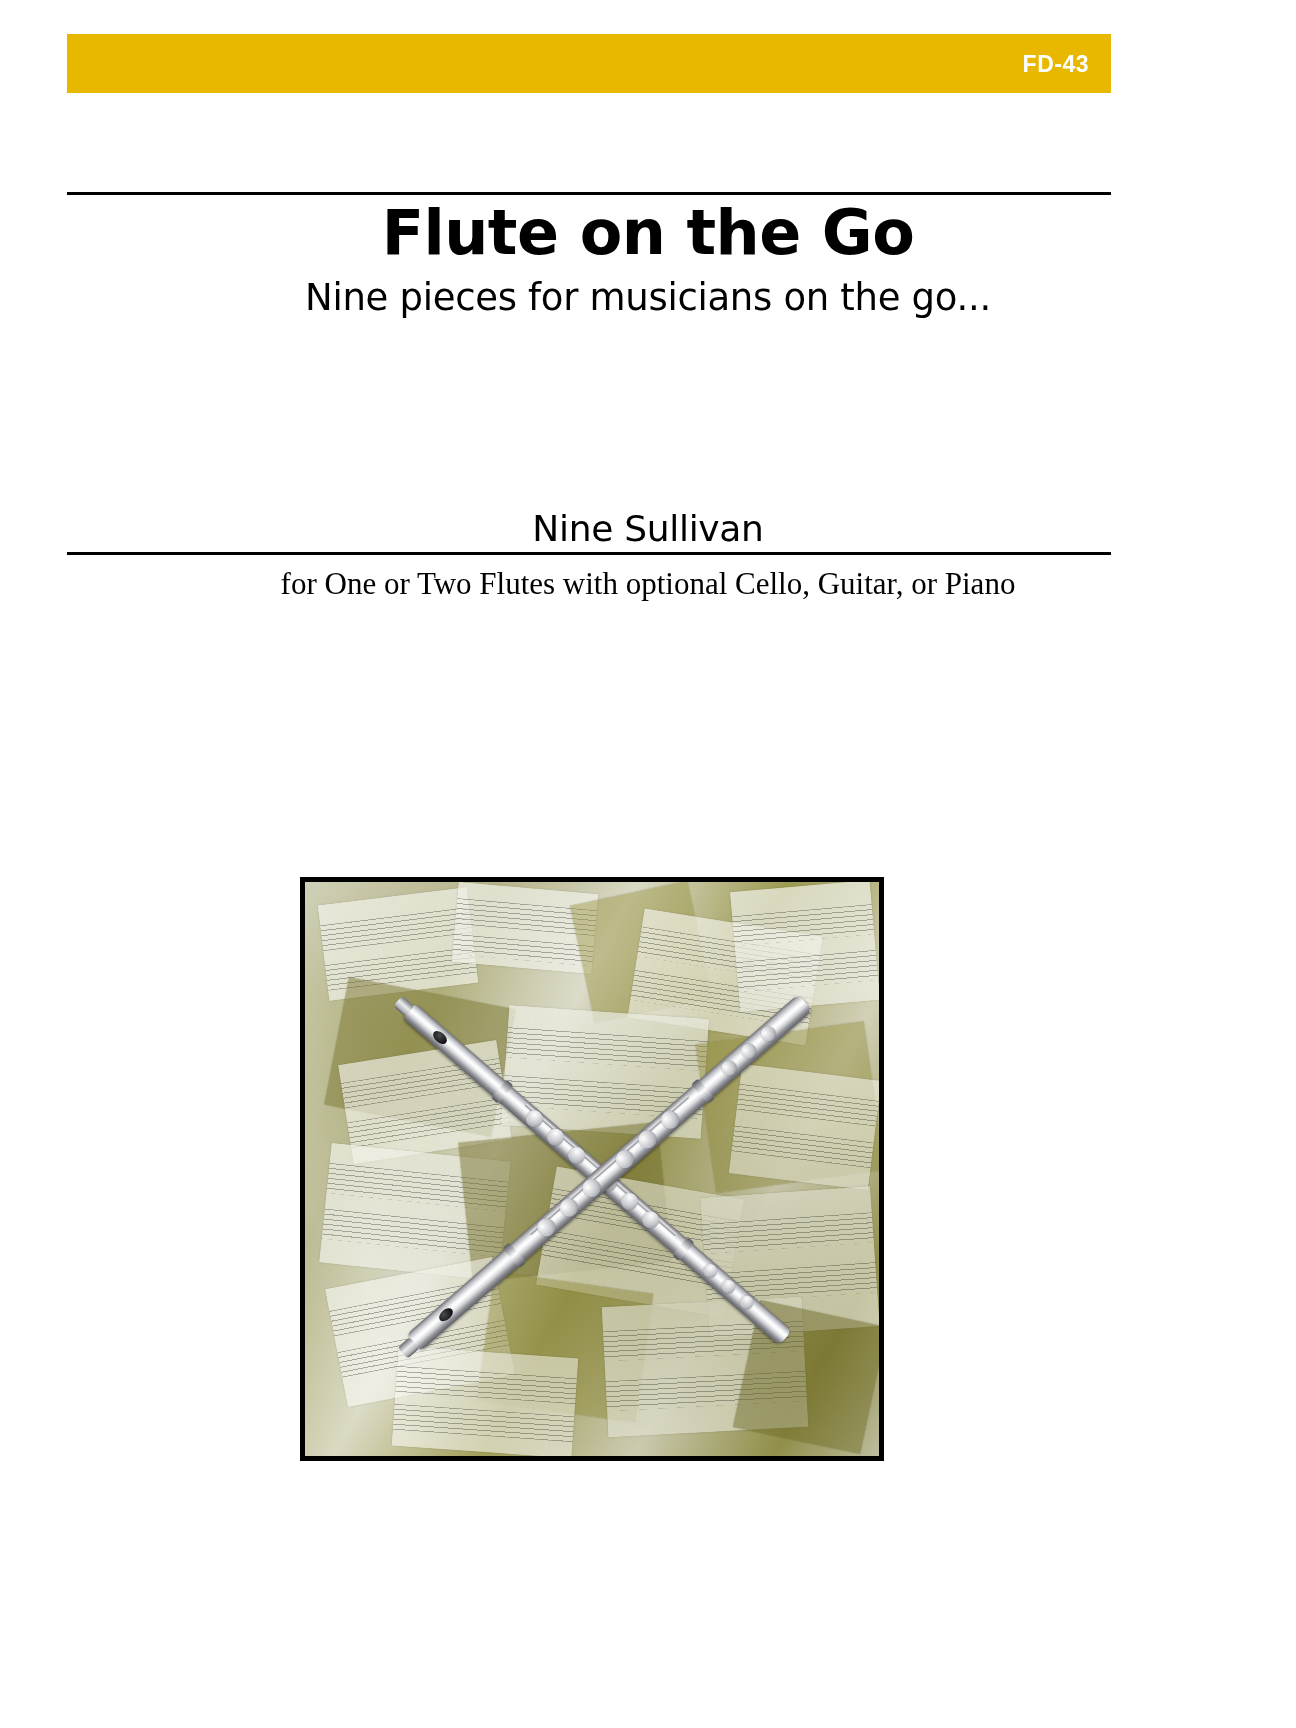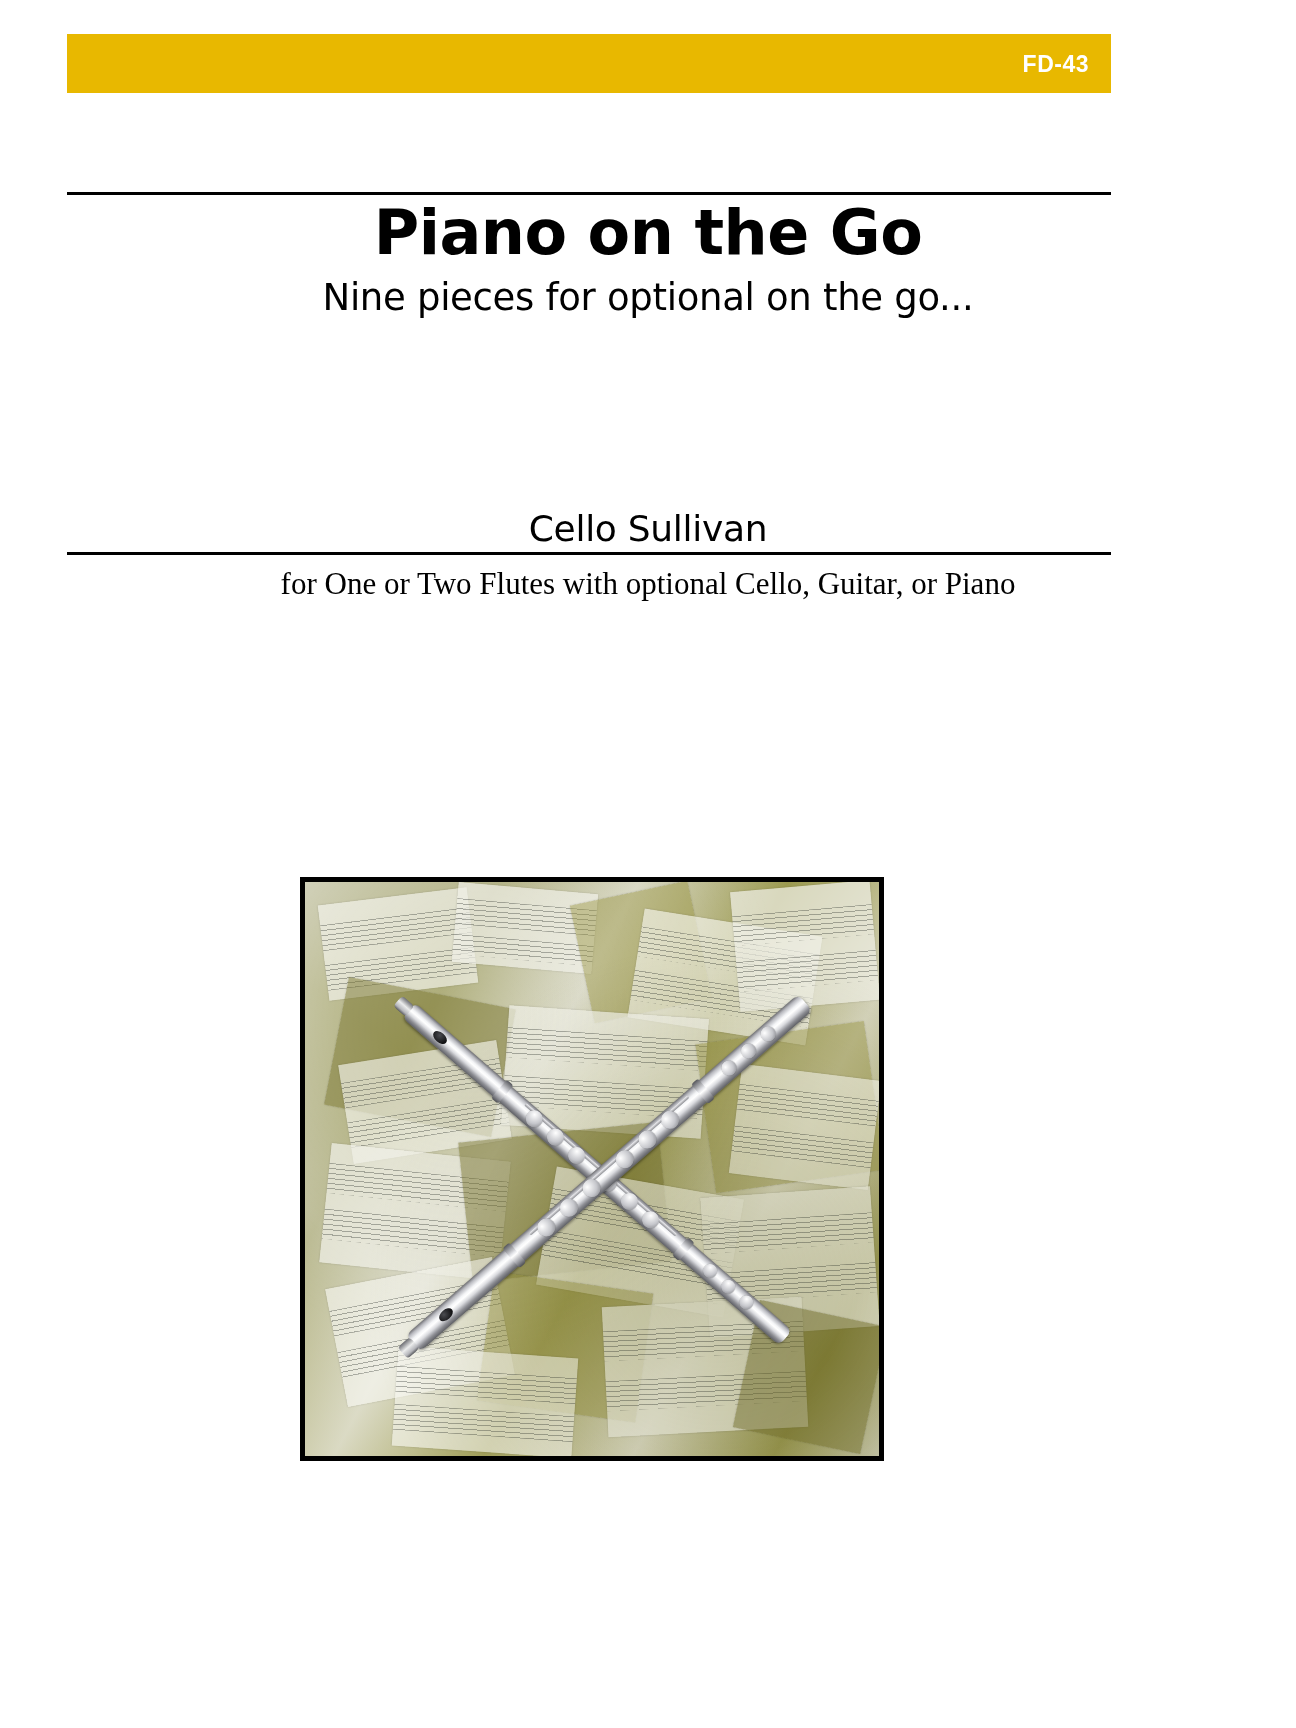--- a/index.html
+++ b/index.html
@@ -219,23 +219,23 @@
 </style>
 </head>
 <body>
 
 <div class="banner">
   <span class="banner-code">FD-43</span>
 </div>
 
 <div class="rule rule-top"></div>
 
-<div class="title">Piano on the Go</div>
-<div class="subtitle">Nine pieces for optional on the go...</div>
-<div class="composer">Cello Sullivan</div>
+<div class="title">Flute on the Go</div>
+<div class="subtitle">Nine pieces for musicians on the go...</div>
+<div class="composer">Nine Sullivan</div>
 
 <div class="rule rule-bottom"></div>
 
 <div class="instrumentation">for One or Two Flutes with optional Cello, Guitar, or Piano</div>
 
 <div class="artwork">
   <div class="art-bg"></div>
 
   <div class="scrap pale" style="left:18px; top:14px; width:150px; height:96px; transform:rotate(-7deg);">
       <div class="staff" style="top:20px; height:26px;"></div>

